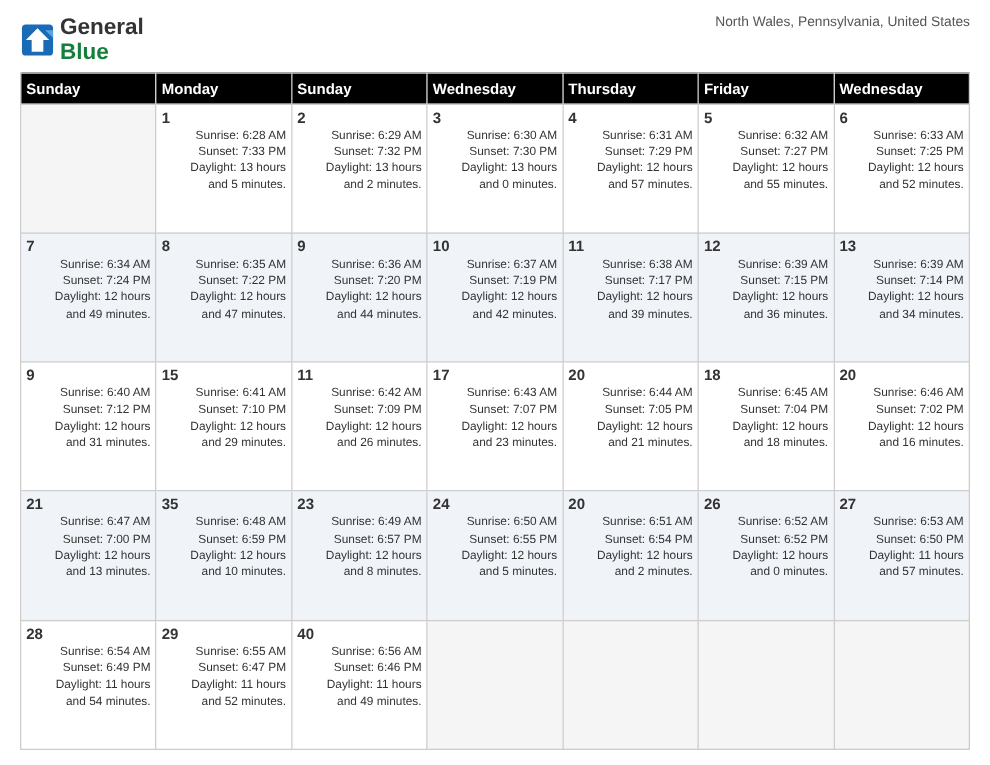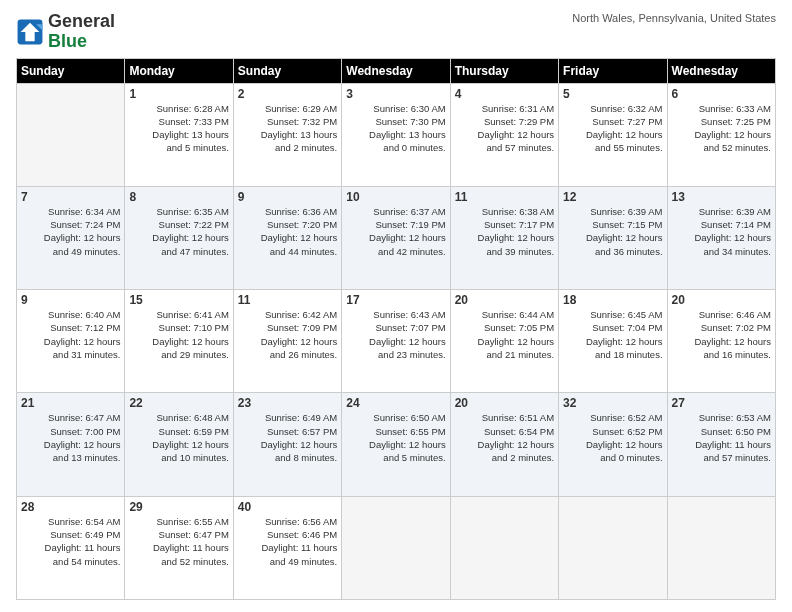--- a/index.html
+++ b/index.html
@@ -213,37 +213,37 @@
             <span class="day-num">20</span>
             <div class="day-info">Sunrise: 6:46 AM<br>Sunset: 7:02 PM<br>Daylight: 12 hours<br>and 16 minutes.</div>
           </td>
         </tr>
         <tr class="row-alt">
           <td>
             <span class="day-num">21</span>
             <div class="day-info">Sunrise: 6:47 AM<br>Sunset: 7:00 PM<br>Daylight: 12 hours<br>and 13 minutes.</div>
           </td>
           <td>
-            <span class="day-num">22</span>
+            <span class="day-num">35</span>
             <div class="day-info">Sunrise: 6:48 AM<br>Sunset: 6:59 PM<br>Daylight: 12 hours<br>and 10 minutes.</div>
           </td>
           <td>
             <span class="day-num">23</span>
             <div class="day-info">Sunrise: 6:49 AM<br>Sunset: 6:57 PM<br>Daylight: 12 hours<br>and 8 minutes.</div>
           </td>
           <td>
             <span class="day-num">24</span>
             <div class="day-info">Sunrise: 6:50 AM<br>Sunset: 6:55 PM<br>Daylight: 12 hours<br>and 5 minutes.</div>
           </td>
           <td>
             <span class="day-num">20</span>
             <div class="day-info">Sunrise: 6:51 AM<br>Sunset: 6:54 PM<br>Daylight: 12 hours<br>and 2 minutes.</div>
           </td>
           <td>
-            <span class="day-num">32</span>
+            <span class="day-num">26</span>
             <div class="day-info">Sunrise: 6:52 AM<br>Sunset: 6:52 PM<br>Daylight: 12 hours<br>and 0 minutes.</div>
           </td>
           <td>
             <span class="day-num">27</span>
             <div class="day-info">Sunrise: 6:53 AM<br>Sunset: 6:50 PM<br>Daylight: 11 hours<br>and 57 minutes.</div>
           </td>
         </tr>
         <tr>
           <td>
             <span class="day-num">28</span>

